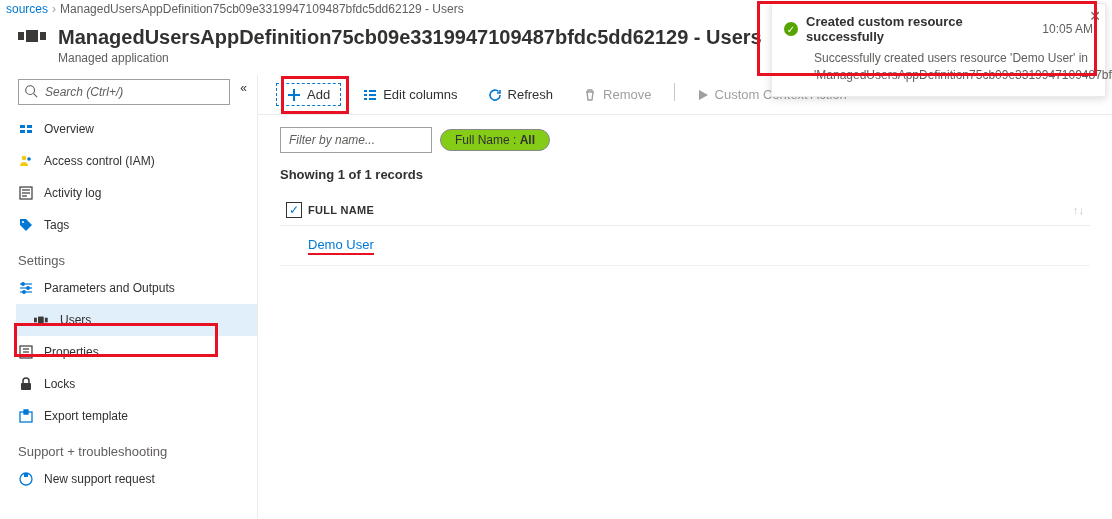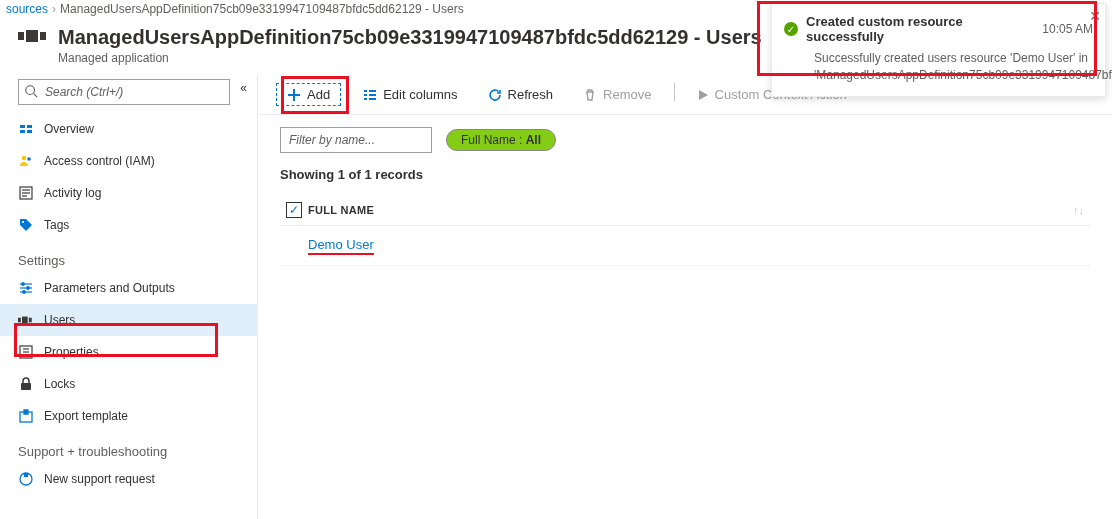--- a/index.html
+++ b/index.html
@@ -16,31 +16,31 @@
 
 .layout { display: flex; height: calc(100% - 64px); }
 .sidebar { width: 258px; border-right: 1px solid #edebe9; padding: 4px 0 0 0; position: relative; }
 .search-wrap { padding: 0 14px 8px 18px; position: relative; display:flex; align-items:center; }
 .search-input { width: 212px; height: 26px; border: 1px solid #a19f9d; padding: 0 6px 0 26px; font-size: 12px; font-style: italic; color: #605e5c; }
 .search-input::placeholder { font-style: italic; color: #605e5c;}
 .search-icon { position: absolute; left: 24px; top: 5px; color: #605e5c; }
 .collapse { position: absolute; right: 10px; top: 2px; font-size: 12px; color: #323130; cursor:pointer; }
 .nav-section-label { padding: 12px 18px 4px 18px; font-size: 13px; color: #605e5c; font-weight: 400; }
 .nav-item { display: flex; align-items: center; gap: 10px; padding: 8px 18px; font-size: 12px; color: #323130; cursor: pointer; }
-.nav-item.active { background: #e1effa; }
+.nav-item.active { background: #e1effa; margin-left: 16px; }
 .nav-item .ico { width: 16px; height: 16px; display: inline-flex; align-items:center; justify-content:center; }
 
 .main { flex: 1; padding: 0 0 0 0; }
 .toolbar { display: flex; align-items: flex-start; gap: 14px; padding: 8px 18px; border-bottom: 1px solid #edebe9; }
 .tool-btn { display: inline-flex; align-items: center; gap: 6px; padding: 4px 8px; font-size: 13px; color: #323130; border: none; background: transparent; cursor: pointer; }
 .tool-btn.disabled { color: #a19f9d; cursor: default; }
 .tool-btn .ico { display: inline-flex; }
 .tool-sep { width: 1px; height: 18px; background: #c8c6c4; }
 
-.filters-row { display: flex; align-items: center; gap: 14px; padding: 12px 22px 8px 22px; }
+.filters-row { display: flex; align-items: center; gap: 8px; padding: 12px 22px 8px 22px; }
 .filter-input { width: 152px; height: 26px; border: 1px solid #a19f9d; padding: 0 8px; font-size: 12px; font-style: italic; color: #605e5c; }
 .filter-input::placeholder{font-style: italic; color:#605e5c;}
 .pill { border: 1px solid #8a8886; border-radius: 13px; padding: 3px 14px; font-size: 12px; color: #323130; background: #84cc16; }
 .pill b { font-weight: 600; }
 
 .result-count { padding: 6px 22px 8px 22px; font-size: 13px; font-weight: 600; }
 
 .table { padding: 4px 22px; }
 .thead { display: flex; align-items: center; height: 32px; border-bottom: 1px solid #edebe9; }
 .thead .chk { width: 28px; display:flex; align-items:center; justify-content:center;}

